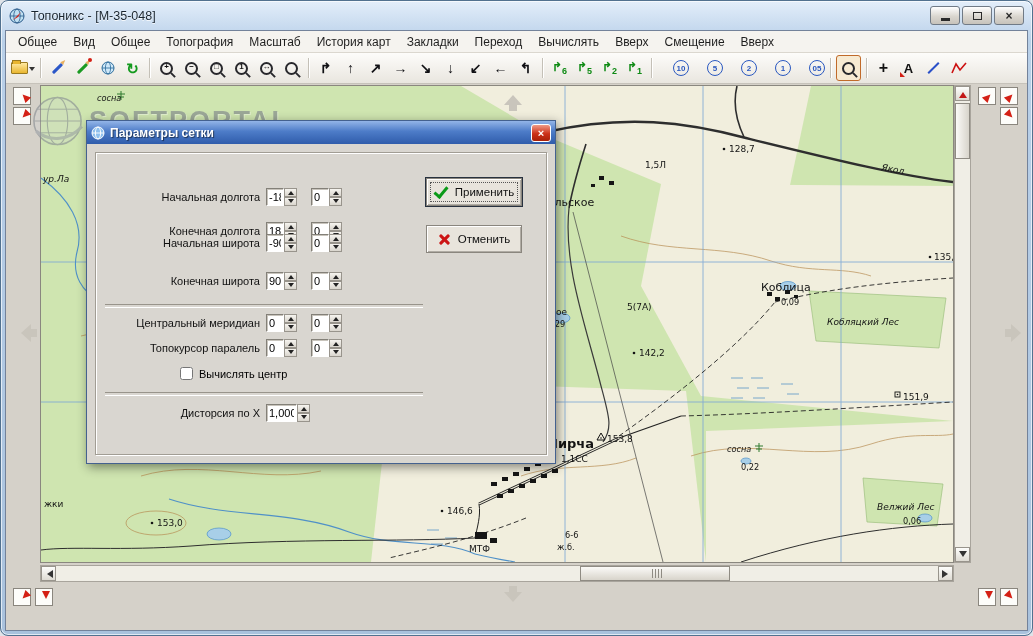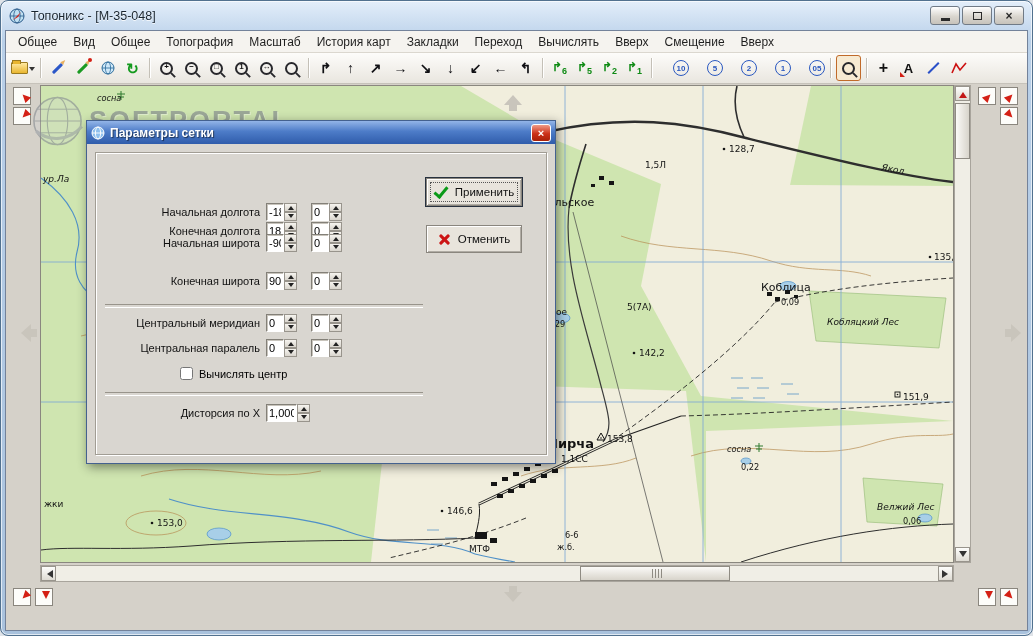--- a/index.html
+++ b/index.html
@@ -540,21 +540,21 @@
             <ellipse cx="7" cy="7" rx="2.6" ry="6" fill="none" stroke="#fff" stroke-width="0.9"></ellipse>
             <line x1="1" y1="7" x2="13" y2="7" stroke="#fff" stroke-width="0.9"></line>
           </svg>
           <span class="dlg-title-text">Параметры сетки</span>
           <span class="dlg-close">
               <span>×</span>
             </span>
         </div>
         <div class="dlg-panel"></div>
 
-        <div class="frow" style="top:81px;">
+        <div class="frow" style="top:66px;">
           <label class="flabel">Начальная долгота</label>
           <span class="spin">
               <input class="sin" value="-180" style="">
               <span class="sbtns">
                 <span class="sb">
                   <i class="tu"></i>
                 </span>
                 <span class="sb">
                   <i class="td"></i>
                 </span>
@@ -669,21 +669,21 @@
                 <span class="sb">
                   <i class="tu"></i>
                 </span>
                 <span class="sb">
                   <i class="td"></i>
                 </span>
               </span>
             </span>
         </div>
         <div class="frow" style="top:217px;">
-          <label class="flabel">Центральная паралель</label>
+          <label class="flabel">Топокурсор паралель</label>
           <span class="spin">
               <input class="sin" value="0" style="">
               <span class="sbtns">
                 <span class="sb">
                   <i class="tu"></i>
                 </span>
                 <span class="sb">
                   <i class="td"></i>
                 </span>
               </span>

